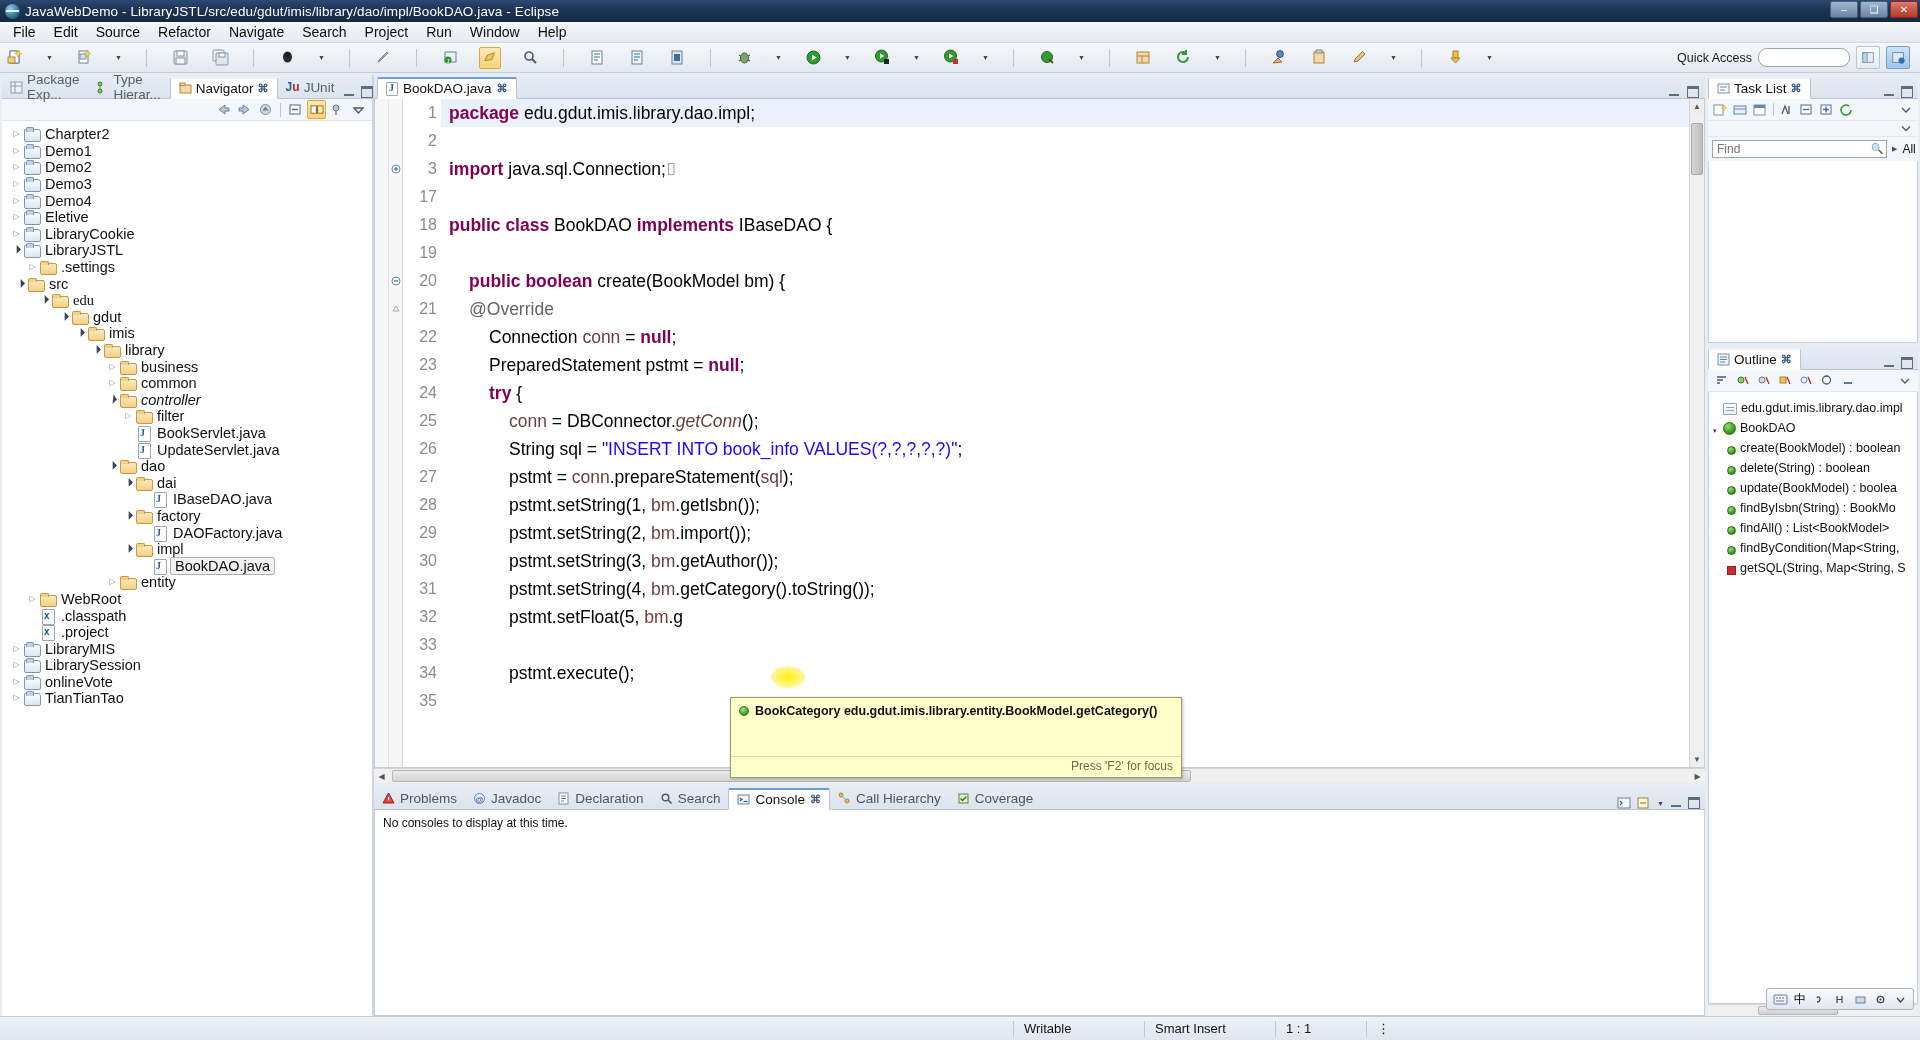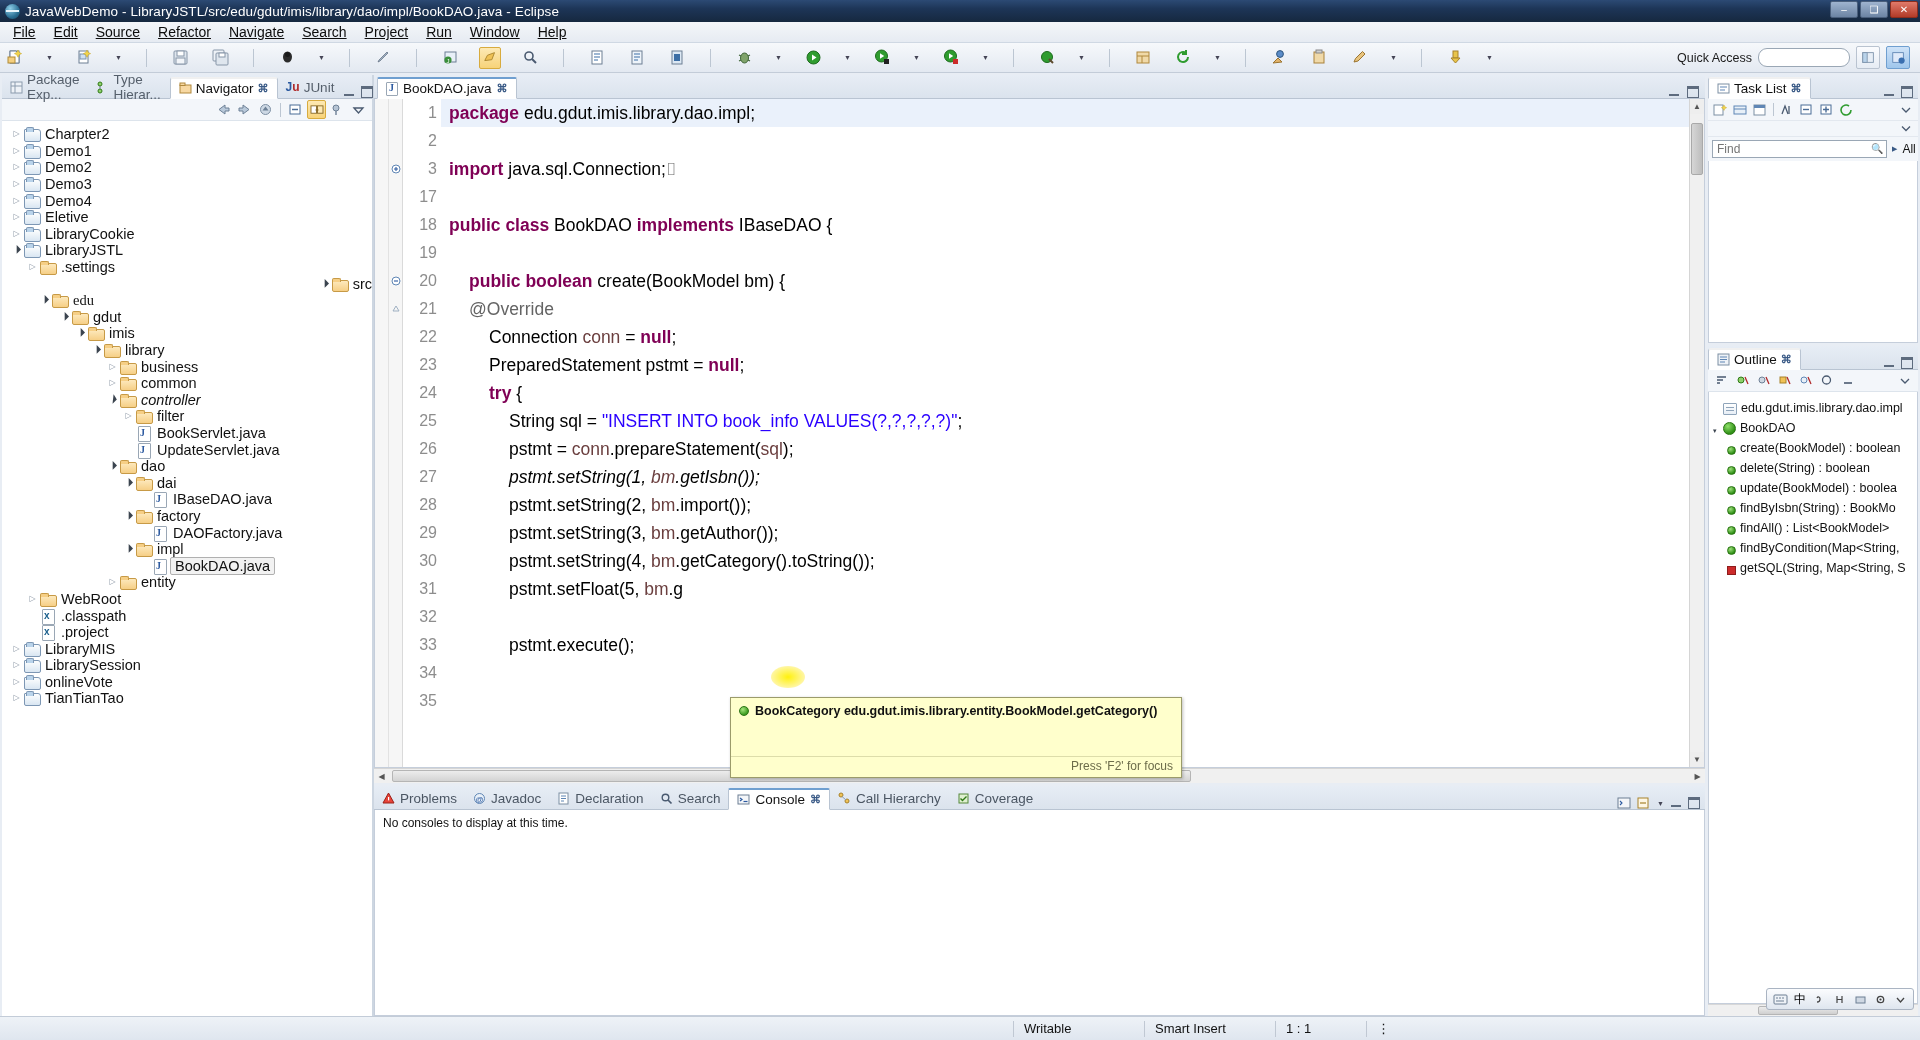--- a/index.html
+++ b/index.html
@@ -52,21 +52,21 @@
   
   .menubar {
     height: 21px;
     background: linear-gradient(#f4f6f9, #e6ebf2);
     display: flex; align-items: center;
     border-bottom: 1px solid #cfd8e3;
     padding-left: 4px;
     font-size: 14px;
     flex: 0 0 auto;
   }
-  .menu-item { padding: 2px 9px; color: #0c0c0c; cursor: default; text-decoration: underline; }
+  .menu-item { padding: 2px 9px; color: #0c0c0c; cursor: default; }
 
   
   .toolbar {
     height: 30px;
     background: linear-gradient(#f6f8fb, #e3e9f1);
     border-bottom: 1px solid #c3ccd8;
     display: flex; align-items: center;
     padding: 8px 4px; gap: 18px;
     position: relative;
     flex: 0 0 auto;
@@ -755,21 +755,21 @@
           <div class="trow" style="padding-left: 8px;">
             <span class="twist open"></span>
             <span class="ficon proj"></span>
             <span class="tlabel">LibraryJSTL</span>
           </div>
           <div class="trow" style="padding-left: 24px;">
             <span class="twist closed"></span>
             <span class="ficon folder"></span>
             <span class="tlabel">.settings</span>
           </div>
-          <div class="trow" style="padding-left: 24px; justify-content: flex-end;">
+          <div class="trow" style="padding-left: 12px;">
             <span class="twist open"></span>
             <span class="ficon folder"></span>
             <span class="tlabel">src</span>
           </div>
           <div class="trow" style="padding-left: 36px; font-family: Liberation Serif, serif;">
             <span class="twist open"></span>
             <span class="ficon folder"></span>
             <span class="tlabel">edu</span>
           </div>
           <div class="trow" style="padding-left: 56px;">
@@ -1003,23 +1003,24 @@
               <div class="cl" style="position: relative; padding-left: 8px;"></div>
               <div class="cl" style="position: relative; padding-left: 8px;"><span class="kw">import</span><span> java.sql.Connection;</span><span class="ann">⌷</span></div>
               <div class="cl" style="position: relative; padding-left: 8px;"></div>
               <div class="cl" style="position: relative; padding-left: 8px;"><span class="kw">public class</span><span> BookDAO </span><span class="kw">implements</span><span> IBaseDAO {</span></div>
               <div class="cl" style="position: relative; padding-left: 8px;"></div>
               <div class="cl" style="position: relative; padding-left: 28px;"><span class="kw">public boolean</span><span> create(BookModel bm) {</span></div>
               <div class="cl" style="position: relative; padding-left: 28px;"><span class="ann">@Override</span></div>
               <div class="cl" style="position: relative; padding-left: 48px;"><span>Connection </span><span class="fld">conn</span><span> = </span><span class="kw">null</span><span>;</span></div>
               <div class="cl" style="position: relative; padding-left: 48px;"><span>PreparedStatement pstmt = </span><span class="kw">null</span><span>;</span></div>
               <div class="cl" style="position: relative; padding-left: 48px;"><span class="kw">try</span><span> {</span></div>
+              <div class="cl" style="position: relative; padding-left: 68px;"><span class="fld">conn</span><span> = DBConnector.</span><span class="stat">getConn</span><span>();</span></div>
               <div class="cl" style="position: relative; padding-left: 68px;"><span>String sql = </span><span class="str">"INSERT INTO book_info VALUES(?,?,?,?,?)"</span><span>;</span></div>
               <div class="cl" style="position: relative; padding-left: 68px;"><span>pstmt = </span><span class="fld">conn</span><span>.prepareStatement(</span><span class="fld">sql</span><span>);</span></div>
-              <div class="cl" style="position: relative; padding-left: 68px; font-style: italic;"><span>pstmt.setString(1, </span><span class="fld">bm</span><span>.getIsbn());</span></div>
+              <div class="cl" style="position: relative; padding-left: 68px;"><span>pstmt.setString(1, </span><span class="fld">bm</span><span>.getIsbn());</span></div>
               <div class="cl" style="position: relative; padding-left: 68px;"><span>pstmt.setString(2, </span><span class="fld">bm</span><span>.import());</span></div>
               <div class="cl" style="position: relative; padding-left: 68px;"><span>pstmt.setString(3, </span><span class="fld">bm</span><span>.getAuthor());</span></div>
               <div class="cl" style="position: relative; padding-left: 68px;"><span>pstmt.setString(4, </span><span class="fld">bm</span><span>.getCategory().toString());</span></div>
               <div class="cl" style="position: relative; padding-left: 68px;"><span>pstmt.setFloat(5, </span><span class="fld">bm</span><span>.g</span></div>
               <div class="cl" style="position: relative; padding-left: 68px;"></div>
               <div class="cl" style="position: relative; padding-left: 68px;"><span>pstmt.execute();</span></div>
               <div class="cl" style="position: relative; padding-left: 68px;"></div>
             </div>
 
           <div class="cursor-hl" style="left:396px;top:567px;"></div>

